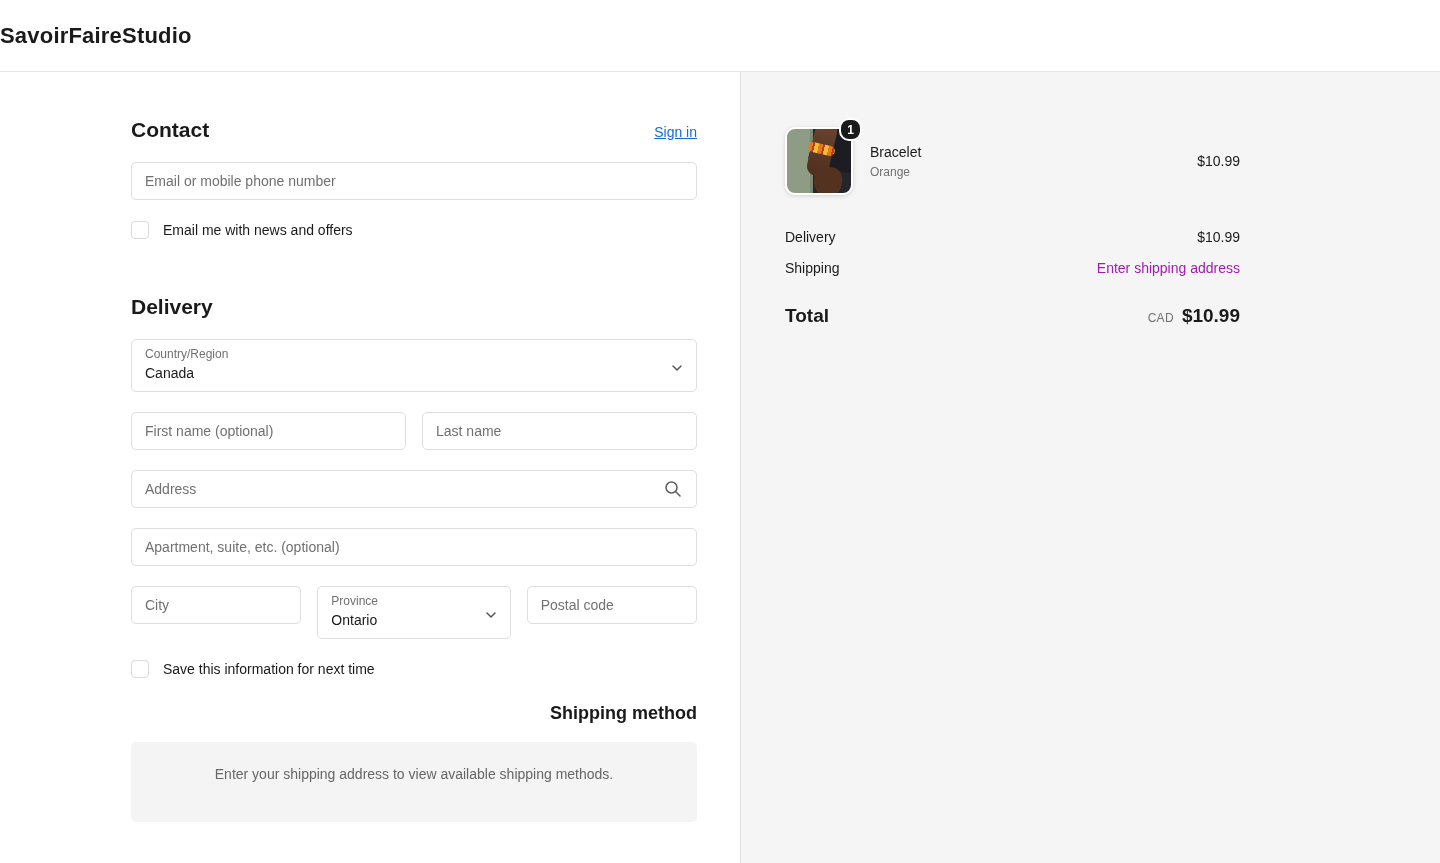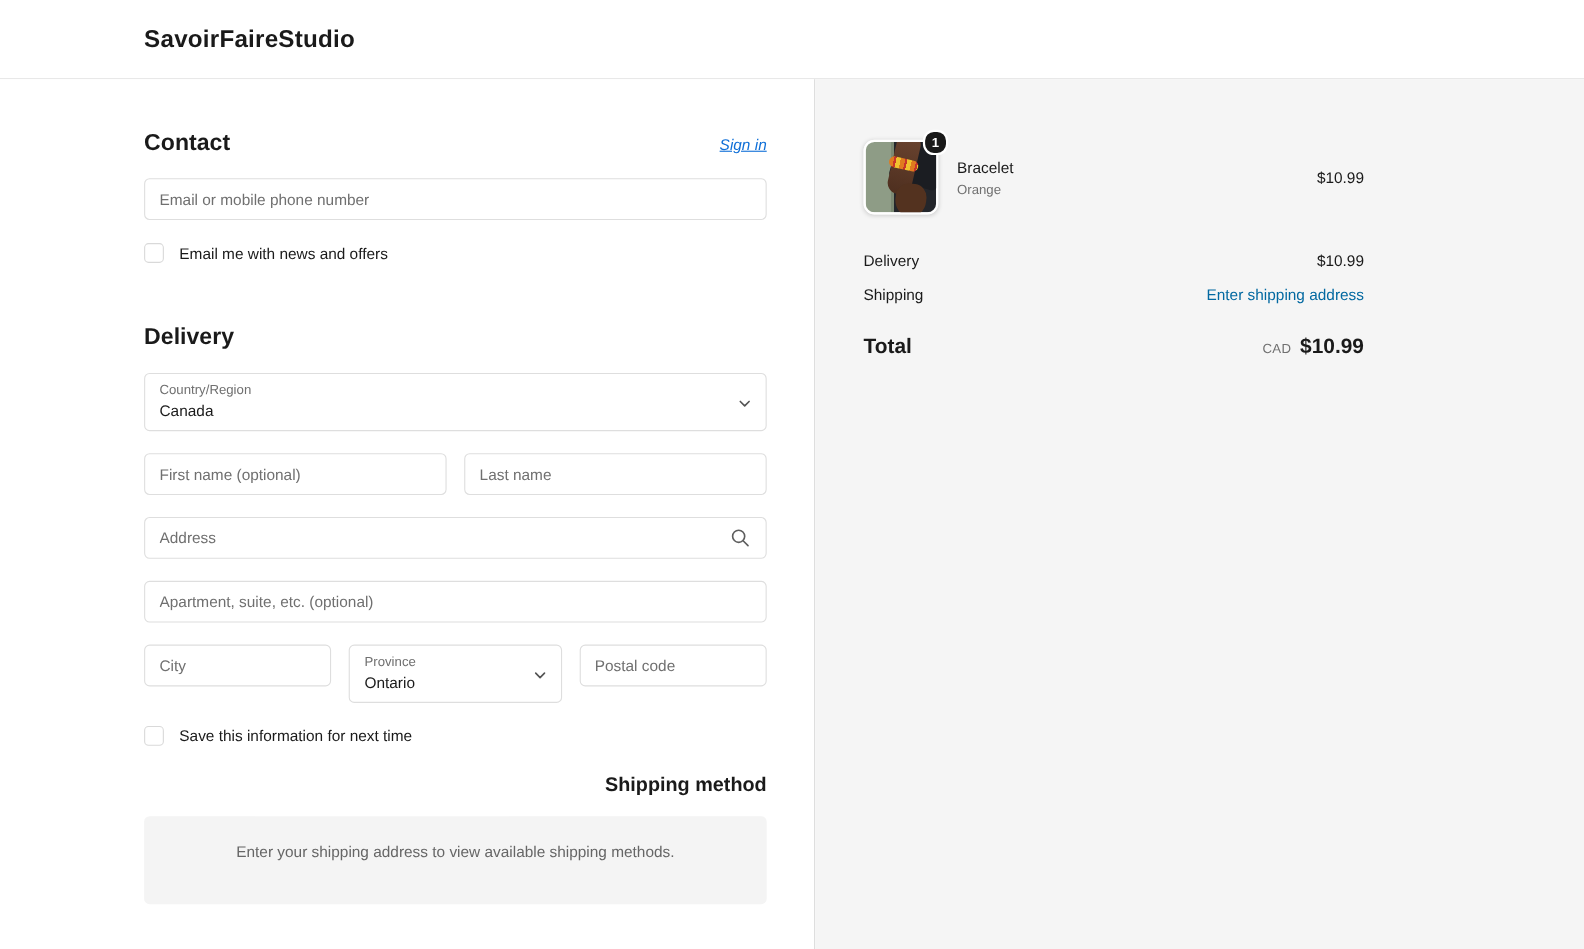--- a/index.html
+++ b/index.html
@@ -6,40 +6,40 @@
   html, body { margin: 0; padding: 0; }
   body {
     width: 1440px; height: 863px; overflow: hidden;
     font-family: "Liberation Sans", sans-serif;
     color: #1a1a1a; background: #fff;
   }
 
   
   .header {
     height: 72px; background: #fff; border-bottom: 1px solid #e6e6e6;
-    display: flex; align-items: center; padding-left: 131px;
+    display: flex; align-items: center; 
   }
   .logo { font-size: 22px; font-weight: 700; letter-spacing: .2px; }
 
   
   .main { display: flex; height: 791px; }
   .left-col {
     width: 741px; background: #fff; border-right: 1px solid #dedede;
     flex-shrink: 0;
   }
   .left-inner { margin-left: 131px; width: 566px; padding-top: 45px; }
   .right-col { flex: 1; background: #f5f5f5; padding: 55px 0 0 44px; }
   .right-inner { width: 455px; }
 
   
   .section-head { display: flex; justify-content: space-between; align-items: baseline; }
   h2 { margin: 0; font-size: 21px; font-weight: 700; line-height: 26px; }
   h3 { margin: 0; font-size: 18px; font-weight: 700; line-height: 23px; }
   .signin {
-    color: #0f6fd7; font-size: 14px; text-decoration: underline; cursor: pointer; font-style: italic;
+    color: #0f6fd7; font-size: 14px; text-decoration: underline; cursor: pointer;
   }
 
   
   .txt-input {
     width: 100%; height: 38px; border: 1px solid #dedede; border-radius: 5px;
     background: #fff; font-family: inherit; font-size: 14px; color: #1a1a1a;
     padding: 0 13px; outline: none;
   }
   .txt-input::placeholder { color: #707070; }
   .row { display: flex; margin-top: 20px; border-radius: 10px; }
@@ -112,21 +112,21 @@
   .product-info { margin-left: 17px; flex: 1; }
   .product-name { font-size: 14px; line-height: 18px; }
   .product-variant { font-size: 12px; color: #707070; margin-top: 4px; }
   .product-price { font-size: 14px; }
 
   .summary { margin-top: 34px; }
   .summary-row {
     display: flex; justify-content: space-between; font-size: 14px;
     line-height: 17px; margin-bottom: 14px;
   }
-  .muted { color: #0369a1; }
+  .muted { color: #a21caf; }
   .total-row {
     display: flex; justify-content: space-between; align-items: baseline;
     margin-top: 28px;
   }
   .total-label { font-size: 19px; font-weight: 700; }
   .total-right { display: flex; align-items: baseline; }
   .currency { font-size: 12px; color: #707070; margin-right: 8px; letter-spacing: .3px; }
   .total-value { font-size: 19px; font-weight: 700; }
 </style>
 </head>

